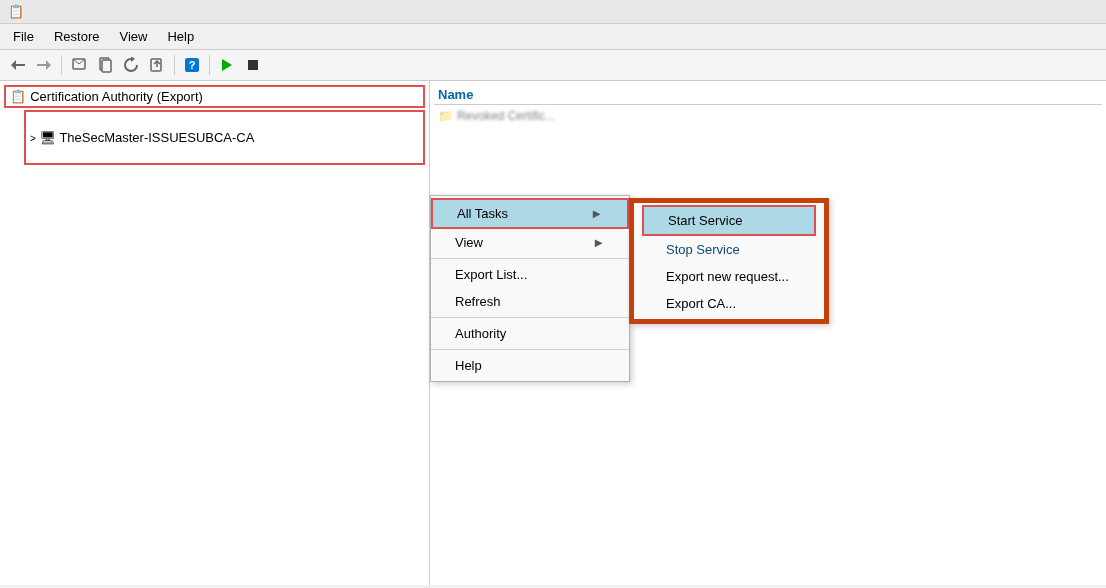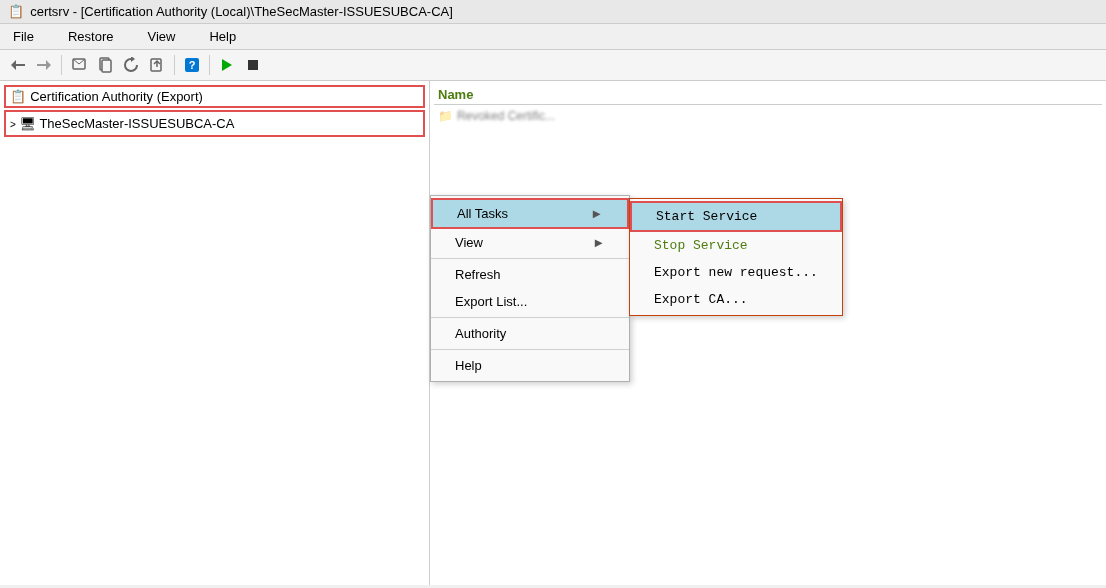--- a/index.html
+++ b/index.html
@@ -23,21 +23,21 @@
       font-size: 13px;
       font-weight: normal;
     }
 
     
     .menu-bar {
       background: #f0f0f0;
       border-bottom: 1px solid #ccc;
       padding: 2px 4px;
       display: flex;
-      gap: 16px;
+      gap: 2px;
     }
     .menu-item {
       padding: 2px 8px;
       cursor: pointer;
       border: 1px solid transparent;
     }
 
     
     .toolbar {
       background: #f5f5f5;
@@ -85,39 +85,40 @@
       gap: 4px;
       padding: 3px 4px;
       cursor: pointer;
     }
     .tree-item-root {
       border: 2px solid #e05050;
       padding: 2px 4px;
       margin-bottom: 2px;
     }
     .tree-child {
+      margin-left: 20px;
       border: 2px solid #e05050;
-      padding: 4px 4px;
+      padding: 18px 4px;
     }
     .tree-expand {
       font-size: 10px;
       width: 12px;
     }
 
     
     .right-panel {
       flex: 1;
       background: white;
       padding: 4px;
     }
     .column-header {
       font-weight: bold;
       padding: 2px 4px;
       border-bottom: 1px solid #ccc;
-      color: #4d7c0f;
+      color: #0369a1;
     }
 
     
     .context-menu-overlay {
       position: absolute;
       top: 195px;
       left: 430px;
       z-index: 100;
     }
 
@@ -150,50 +151,48 @@
       background: #d0d0d0;
       margin: 2px 0;
     }
 
     
     .sub-context-menu {
       position: absolute;
       top: 0;
       left: 100%;
       background: #f9f9f9;
-      border: 1px solid #c2410c;
+      border: 5px solid #c2410c;
       box-shadow: 2px 2px 6px rgba(0,0,0,0.2);
       min-width: 200px;
-      padding: 2px 0;
-      font-family: Liberation Mono, monospace;
+      padding: 2px 8px;
     }
     .sub-item {
       padding: 6px 24px;
       cursor: pointer;
       white-space: nowrap;
     }
     .sub-item.highlighted {
       background: #add8e6;
       border: 2px solid #e05050;
     }
     .sub-item.disabled {
-      color: #4d7c0f;
+      color: #0c4a6e;
       cursor: default;
     }
 
     .ctx-item-wrapper {
       position: relative;
     }
   </style>
 </head>
 <body>
 
 <div class="title-bar">
   <span>📋</span>
-  <span>certsrv - [Certification Authority (Local)\TheSecMaster-ISSUESUBCA-CA]</span>
 </div>
 
 <div class="menu-bar">
   <div class="menu-item">File</div>
   <div class="menu-item">Restore</div>
   <div class="menu-item">View</div>
   <div class="menu-item">Help</div>
 </div>
 
 <div class="toolbar">
@@ -292,27 +291,27 @@
     </div>
 
     <div class="ctx-item">
       <span>View</span>
       <span class="arrow">►</span>
     </div>
 
     <div class="ctx-sep"></div>
 
     <div class="ctx-item">
+      <span>Export List...</span>
+    </div>
+
+    <div class="ctx-item">
       <span>Refresh</span>
     </div>
 
-    <div class="ctx-item">
-      <span>Export List...</span>
-    </div>
-
     <div class="ctx-sep"></div>
 
     <div class="ctx-item">
       <span>Authority</span>
     </div>
 
     <div class="ctx-sep"></div>
 
     <div class="ctx-item">
       <span>Help</span>

